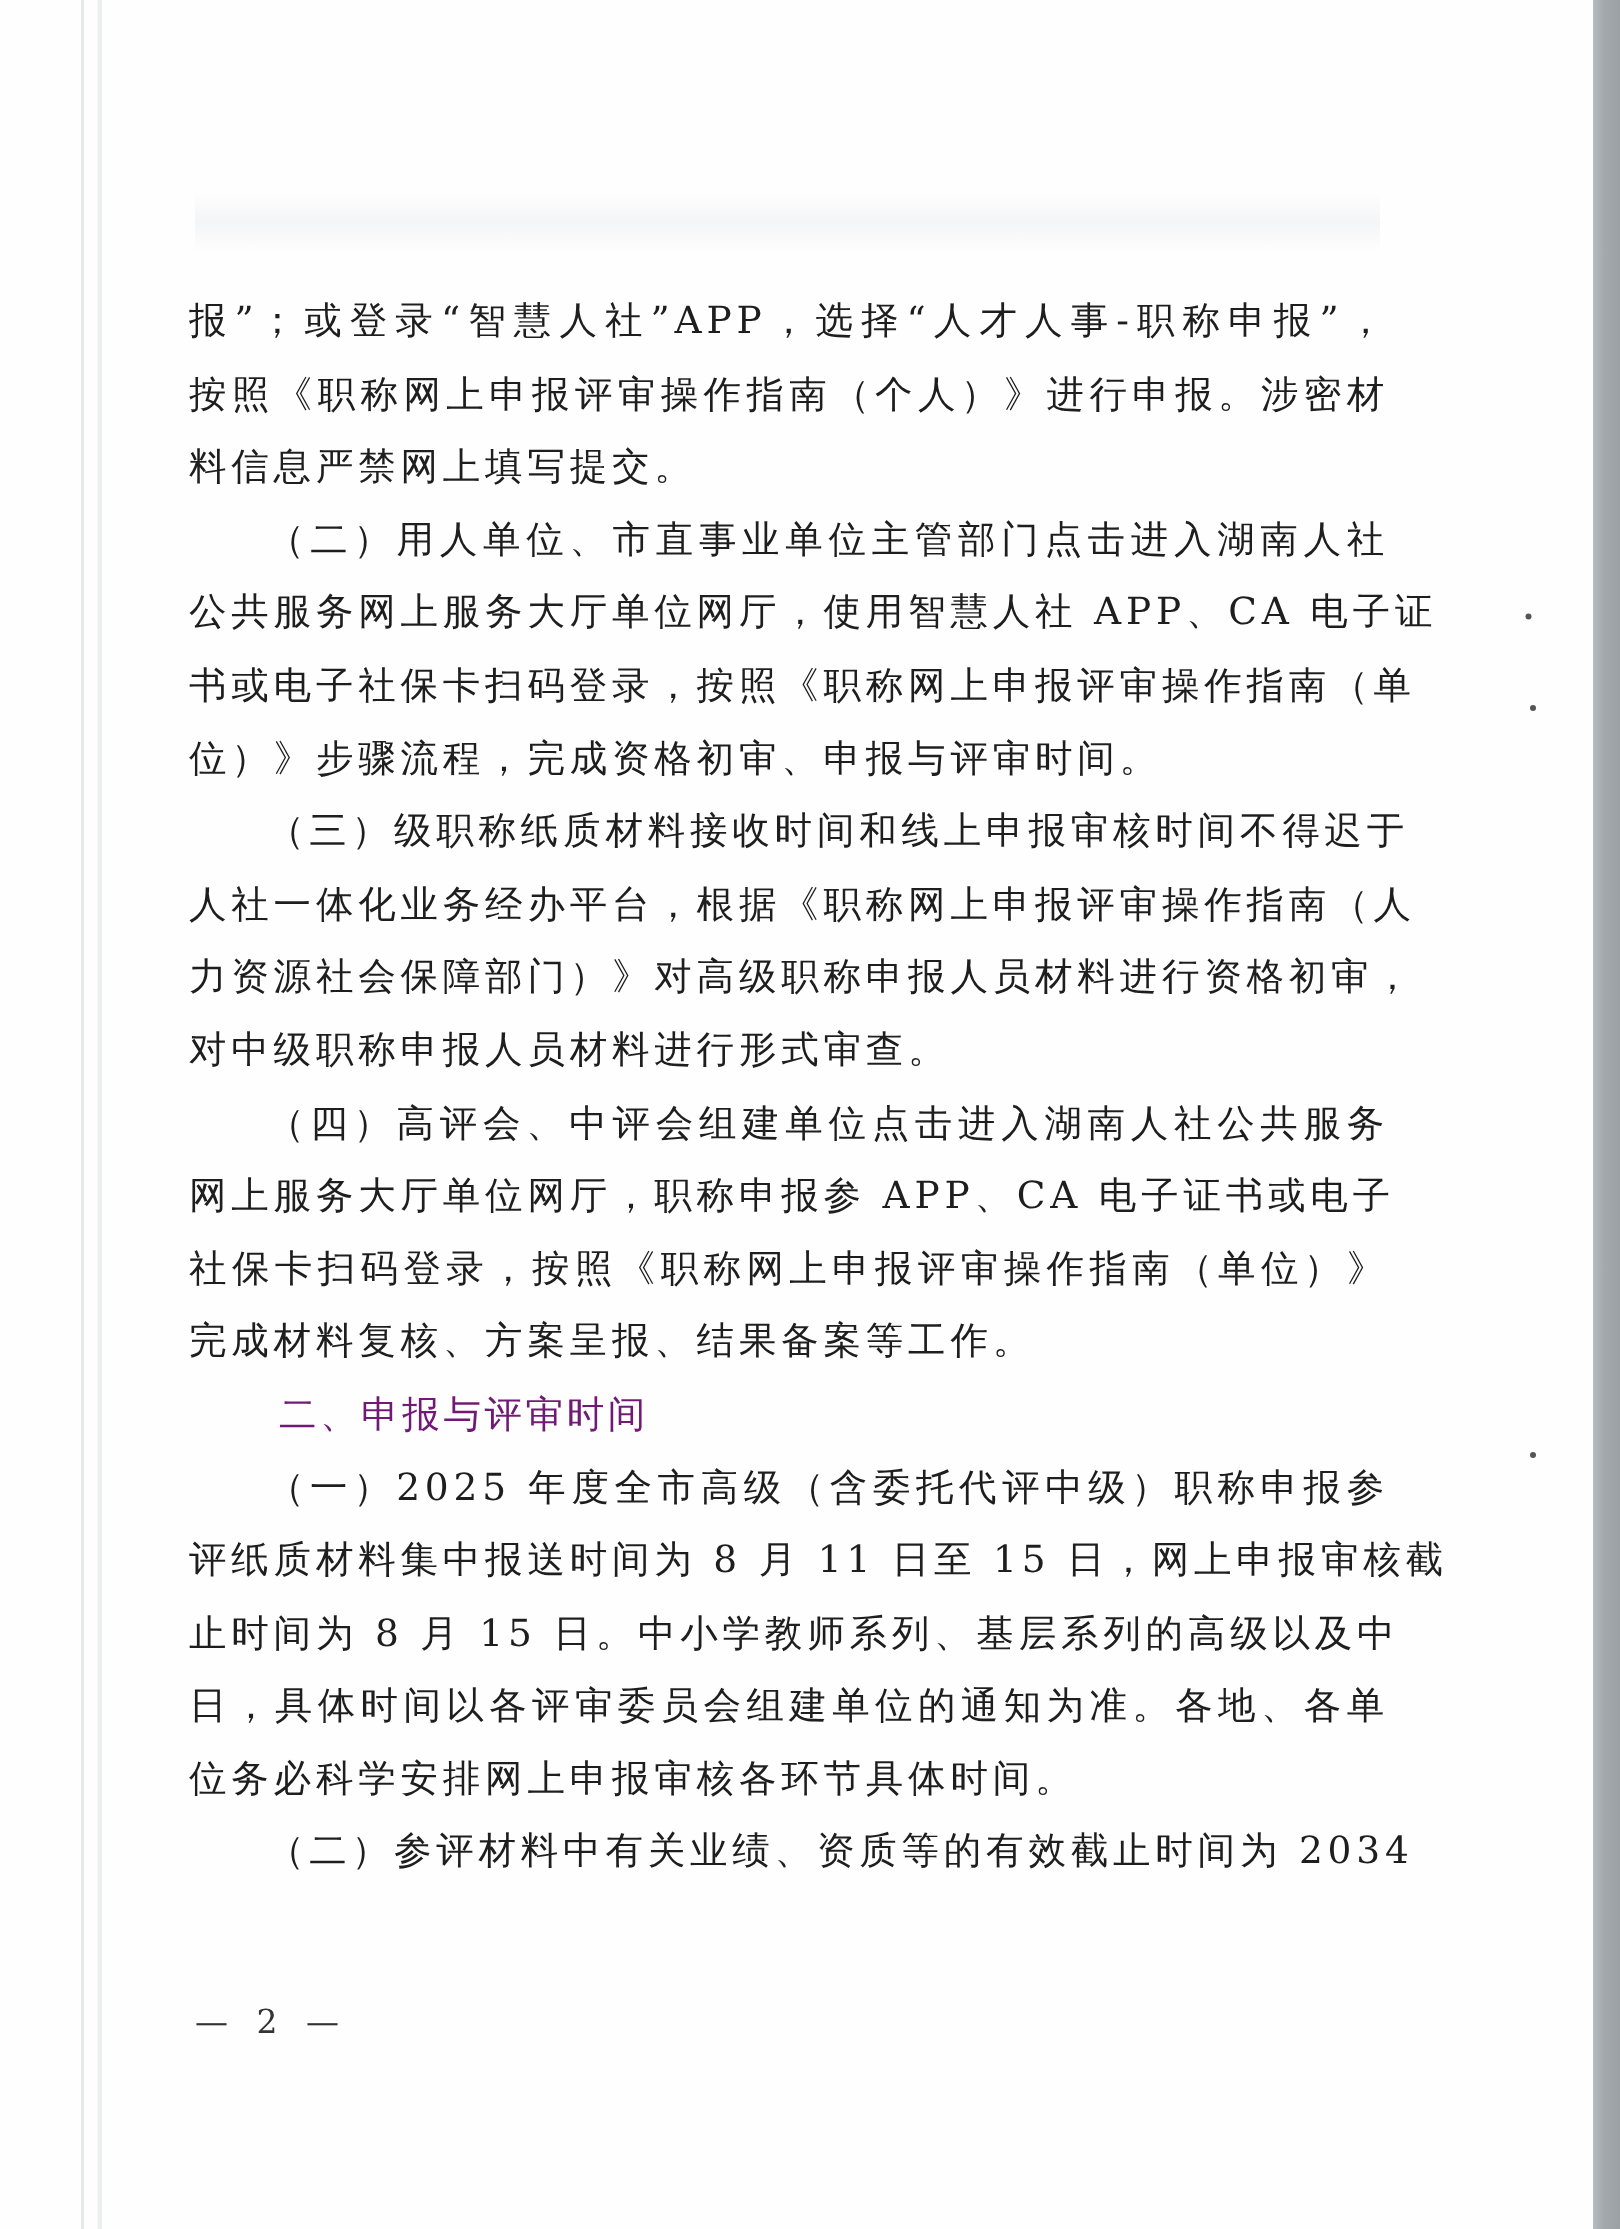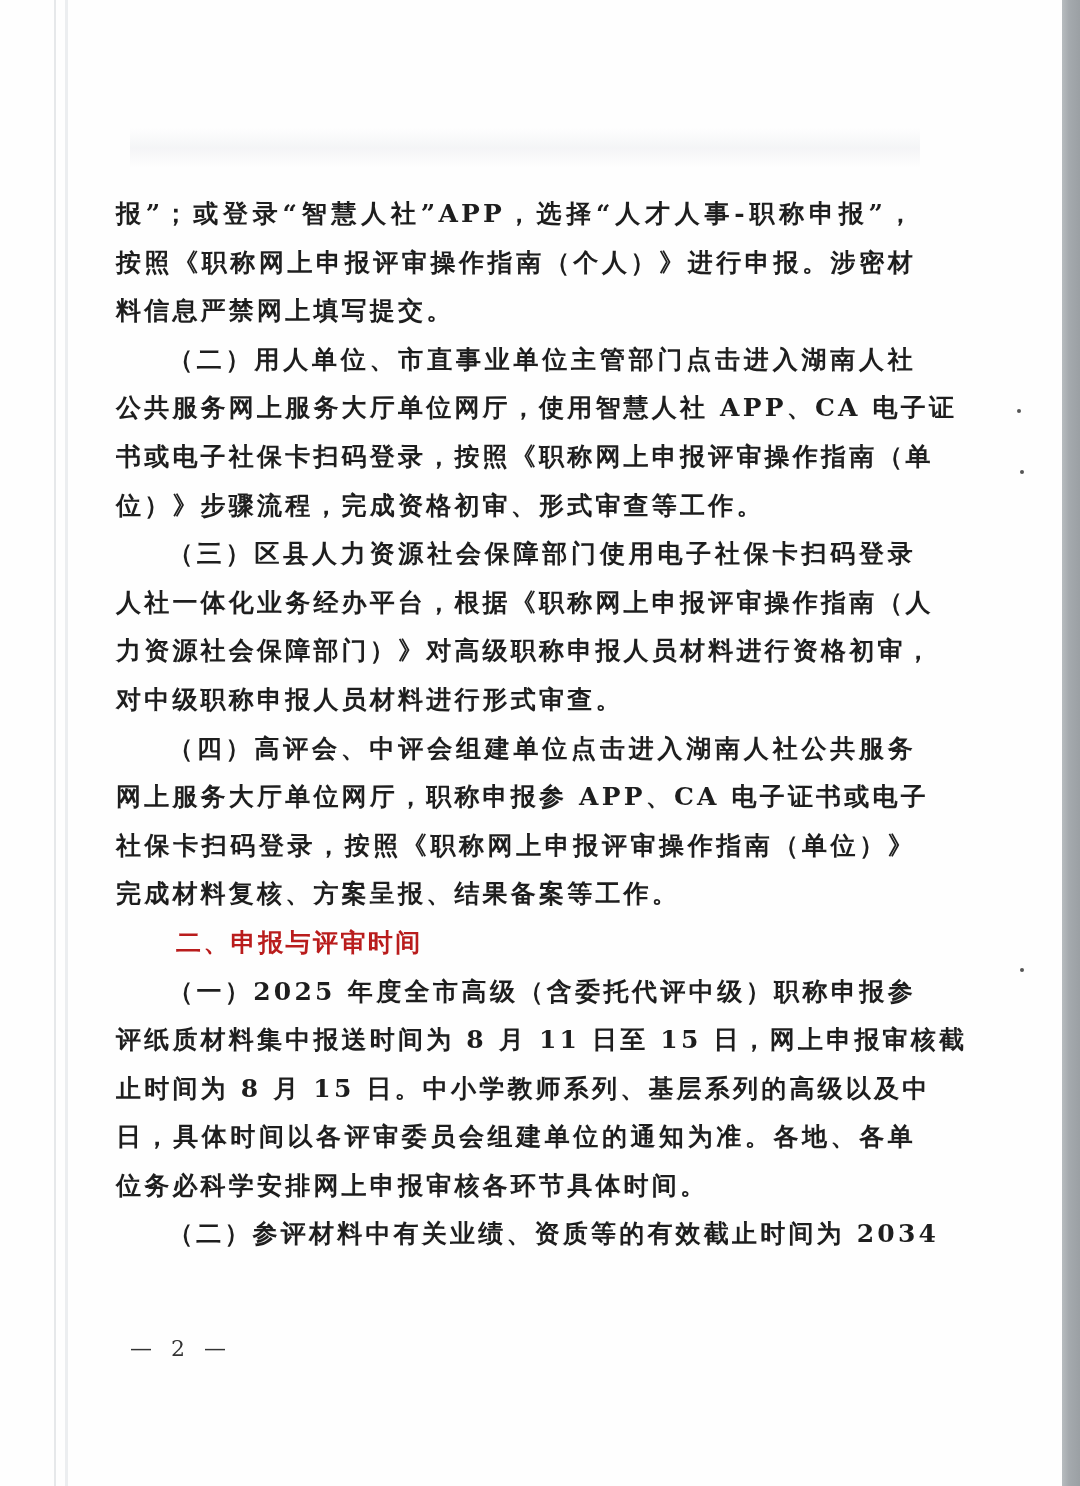--- a/index.html
+++ b/index.html
@@ -45,24 +45,23 @@
       background: linear-gradient(to bottom, rgba(240,240,242,0) 0%, rgba(236,237,240,0.55) 50%, rgba(240,240,242,0) 100%);
     }
     .speck {
       position: absolute;
       width: 4px; height: 4px;
       border-radius: 50%;
       background: #555;
     }
     .content {
       position: absolute;
-      left: 116px;
+      left: 126px;
       top: 190px;
       width: 800px;
-      font-weight: bold;
     }
     .line {
       height: 48.6px;
       line-height: 48.6px;
       font-size: 25px;
       letter-spacing: 3.2px;
       white-space: nowrap;
       text-align: justify;
       text-align-last: justify;
     }
@@ -71,21 +70,21 @@
     }
     .line.indent {
       padding-left: 52px;
     }
     .heading {
       font-family: "DejaVu Sans", "Liberation Sans", sans-serif;
       font-size: 25px;
       letter-spacing: 2.4px;
       text-align-last: left;
       padding-left: 60px;
-      color: #b91c1c;
+      color: #701a75;
     }
     .page-number {
       position: absolute;
       left: 130px;
       top: 1336px;
       font-size: 22px;
       letter-spacing: 6px;
       color: #333;
     }
   </style>
@@ -104,25 +103,25 @@
     <div>
       <div class="line">报”；或登录“智慧人社”APP，选择“人才人事-职称申报”，</div>
       <div class="line">按照《职称网上申报评审操作指南（个人）》进行申报。涉密材</div>
       <div class="line last">料信息严禁网上填写提交。</div>
     </div>
 
     <div>
       <div class="line indent">（二）用人单位、市直事业单位主管部门点击进入湖南人社</div>
       <div class="line">公共服务网上服务大厅单位网厅，使用智慧人社 APP、CA 电子证</div>
       <div class="line">书或电子社保卡扫码登录，按照《职称网上申报评审操作指南（单</div>
-      <div class="line last">位）》步骤流程，完成资格初审、形式审查等工作。</div>
+      <div class="line last">位）》步骤流程，完成资格初审、申报与评审时间。</div>
     </div>
 
     <div>
-      <div class="line indent">（三）区县人力资源社会保障部门使用电子社保卡扫码登录</div>
+      <div class="line indent">（三）级职称纸质材料接收时间和线上申报审核时间不得迟于</div>
       <div class="line">人社一体化业务经办平台，根据《职称网上申报评审操作指南（人</div>
       <div class="line">力资源社会保障部门）》对高级职称申报人员材料进行资格初审，</div>
       <div class="line last">对中级职称申报人员材料进行形式审查。</div>
     </div>
 
     <div>
       <div class="line indent">（四）高评会、中评会组建单位点击进入湖南人社公共服务</div>
       <div class="line">网上服务大厅单位网厅，职称申报参 APP、CA 电子证书或电子</div>
       <div class="line">社保卡扫码登录，按照《职称网上申报评审操作指南（单位）》</div>
       <div class="line last">完成材料复核、方案呈报、结果备案等工作。</div>

